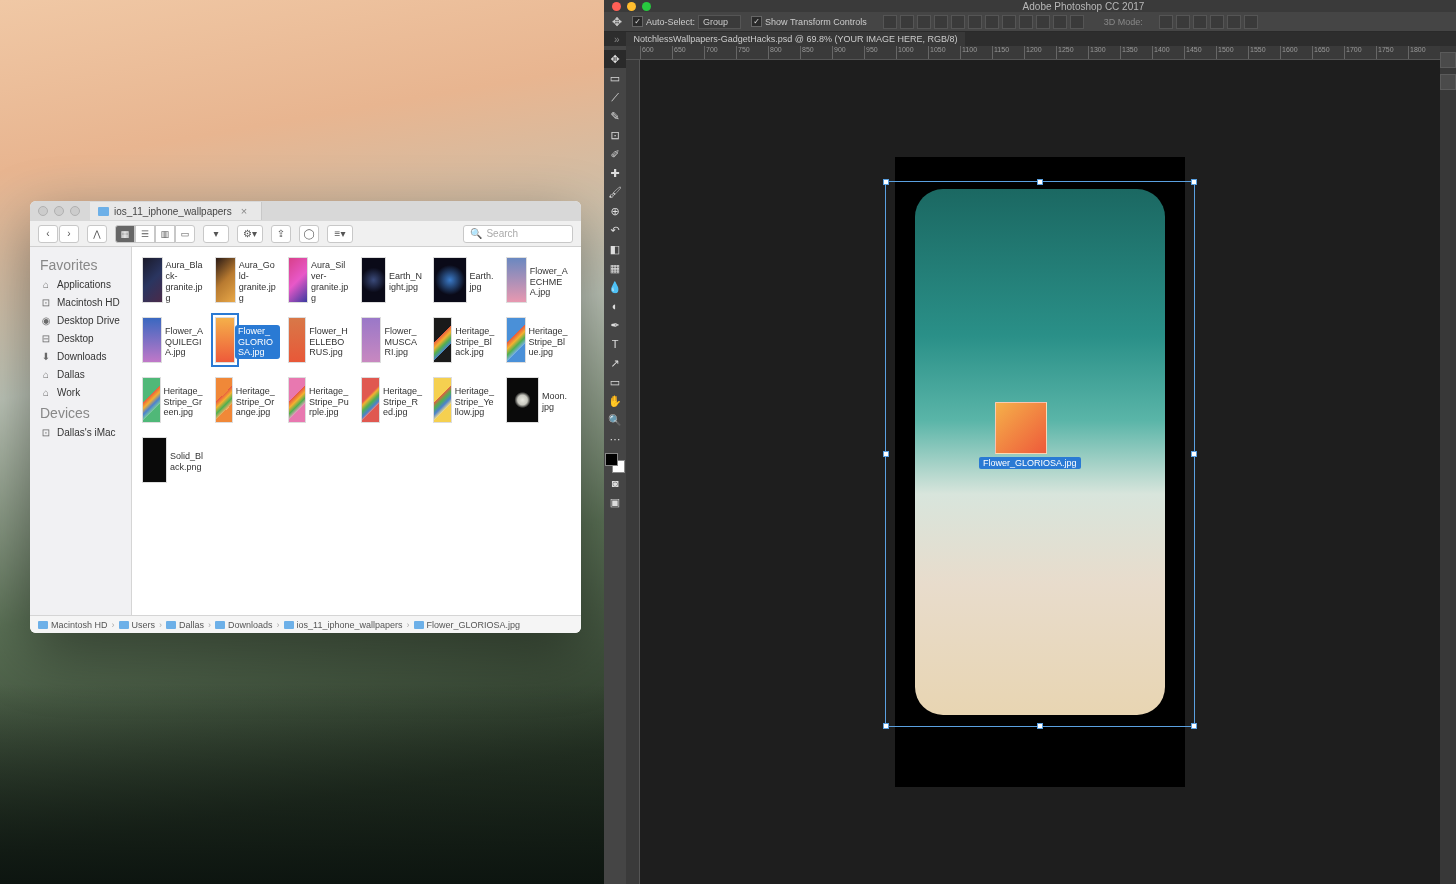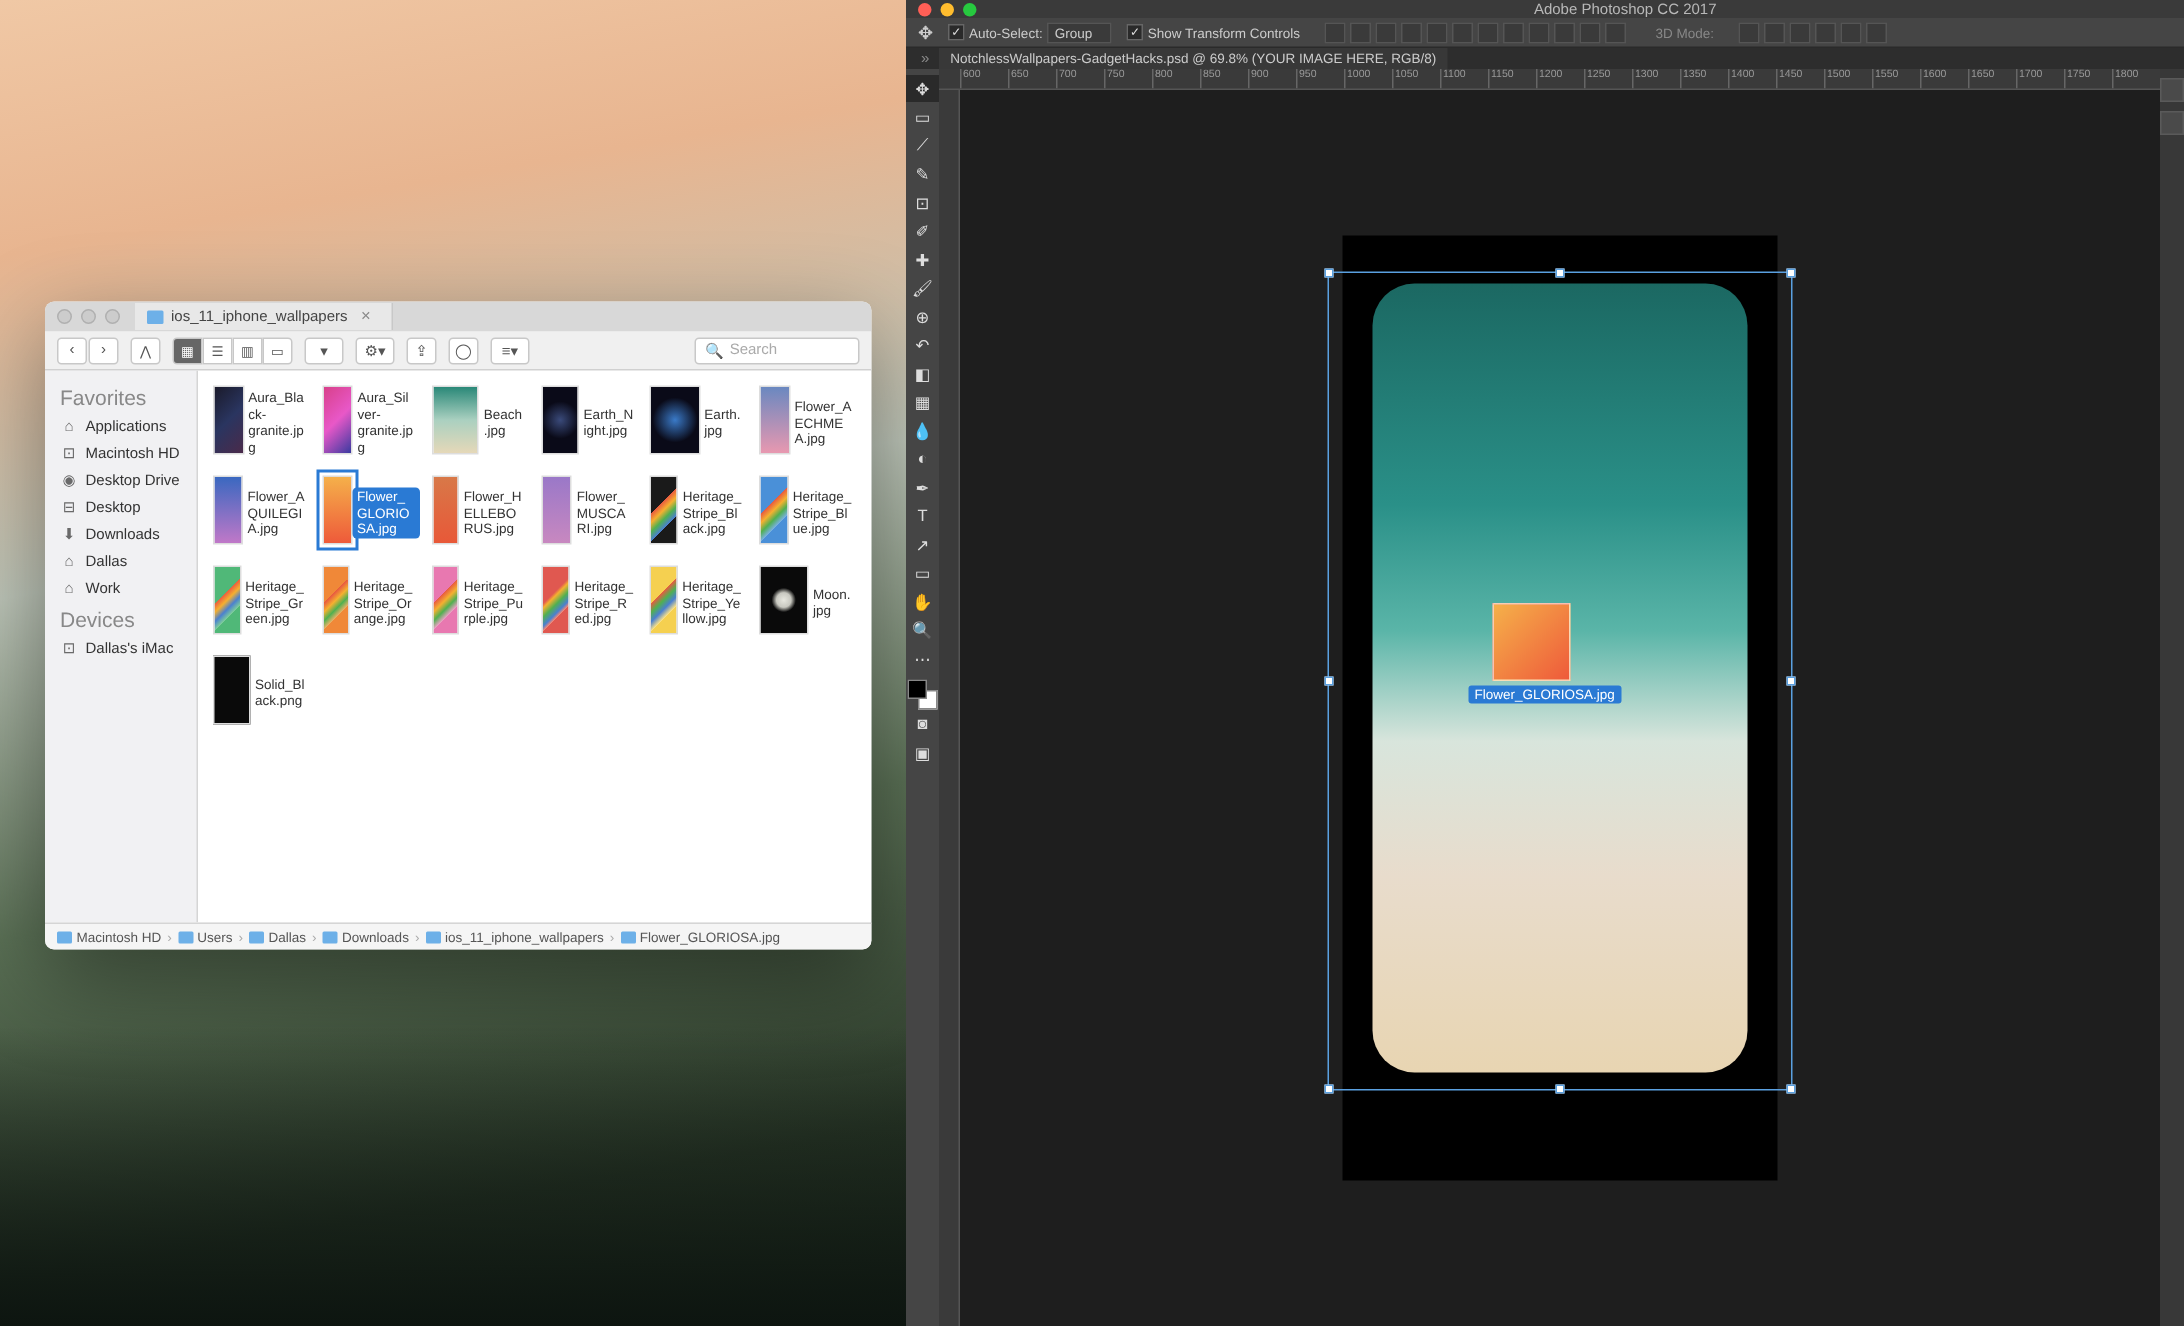--- a/index.html
+++ b/index.html
@@ -165,26 +165,26 @@
           </div>
         </div>
     </div>
     <div class="finder-content">
       <div class="icon-grid" id="file-grid">
           <div class="file">
             <div class="thumb" style="background:linear-gradient(135deg,#1a1a2a,#2a3560,#4a2a4a)"></div>
             <div class="fname">Aura_Black-granite.jpg</div>
           </div>
           <div class="file">
+            <div class="thumb" style="background:linear-gradient(135deg,#2a1a15,#b87a30,#e8a848)"></div>
+            <div class="fname">Aura_Gold-granite.jpg</div>
+          </div>
+          <div class="file">
             <div class="thumb" style="background:linear-gradient(135deg,#d8408a,#e858c8,#3a3aa0)"></div>
             <div class="fname">Aura_Silver-granite.jpg</div>
-          </div>
-          <div class="file">
-            <div class="thumb" style="background:linear-gradient(to bottom,#2a8878,#aad0c0,#e5d8b8)"></div>
-            <div class="fname">Beach.jpg</div>
           </div>
           <div class="file">
             <div class="thumb" style="background:radial-gradient(circle at 50% 50%,#3a4a7a 0%,#0a0a18 50%)"></div>
             <div class="fname">Earth_Night.jpg</div>
           </div>
           <div class="file">
             <div class="thumb" style="background:radial-gradient(circle at 50% 50%,#3a7ac8 0%,#0a0a18 55%)"></div>
             <div class="fname">Earth.jpg</div>
           </div>
           <div class="file">

